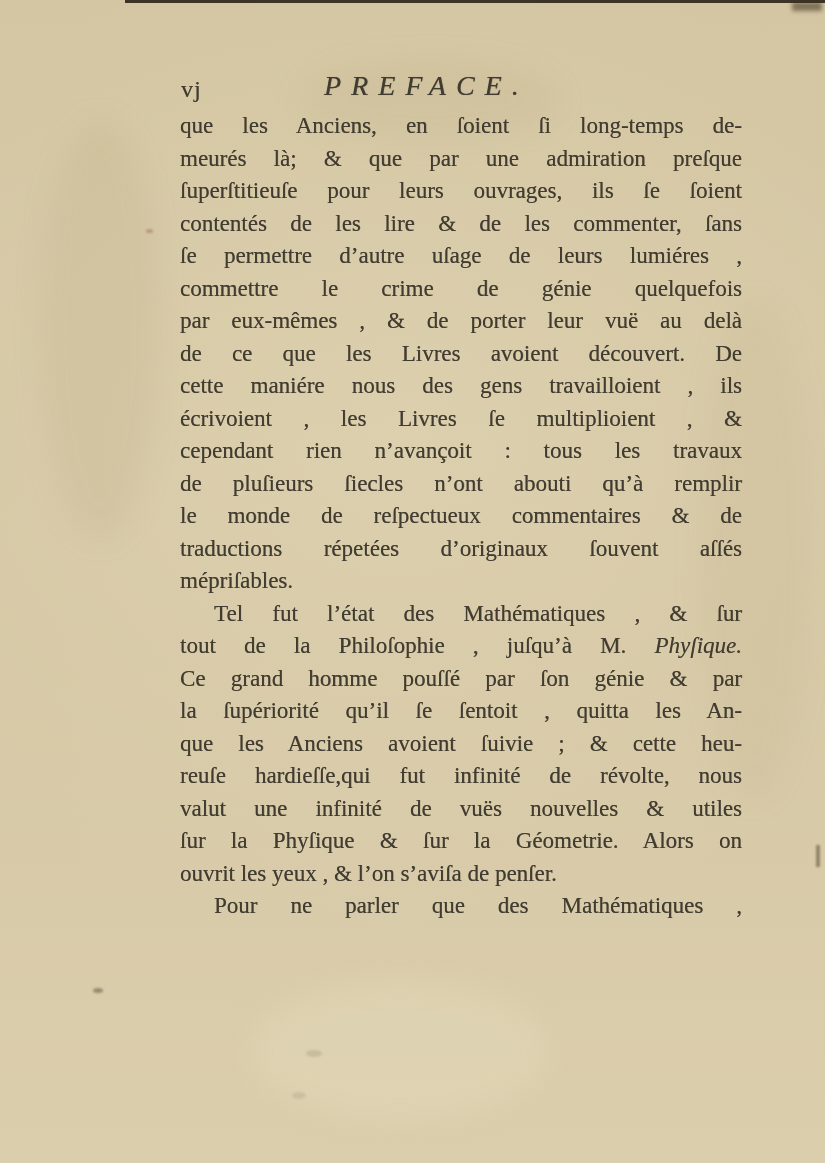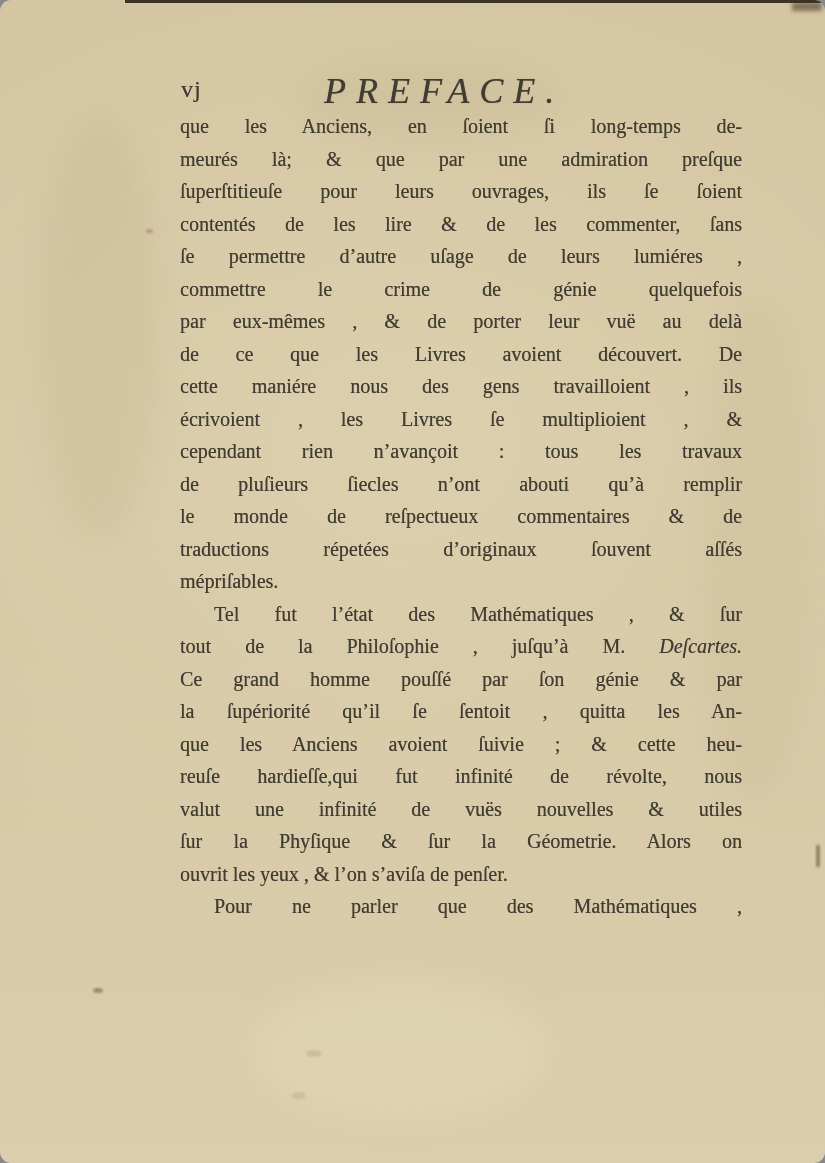--- a/index.html
+++ b/index.html
@@ -11,21 +11,20 @@
     position: relative;
     width: 825px;
     height: 1163px;
     margin: 0 auto;
     overflow: hidden;
     background:
       radial-gradient(ellipse 900px 700px at 48% 38%, rgba(226,214,182,0.55) 0%, rgba(226,214,182,0) 70%),
       linear-gradient(180deg, #d4c6a2 0%, #d6c8a5 55%, #dbcead 100%);
     font-family: "Liberation Serif", "DejaVu Serif", serif;
     color: #413c31;
-    border-radius: 11px;
   }
   
   .blotch {
     position: absolute;
     border-radius: 50%;
     filter: blur(14px);
     pointer-events: none;
   }
   .blotch.b1 { left: 40px;  top: 120px; width: 120px; height: 420px; background: rgba(160,140,100,0.10); }
   .blotch.b2 { left: 700px; top: 300px; width: 110px; height: 500px; background: rgba(160,140,100,0.08); }
@@ -66,35 +65,35 @@
     position: absolute;
     left: 181px; top: 76px;
     font-size: 24px;
     letter-spacing: 1px;
     text-shadow: 0.3px 0.3px 0.6px rgba(62,54,40,0.65);
   }
   .title {
     position: absolute;
     left: 324px; top: 70px;
     font-style: italic;
-    font-size: 36px;
+    font-size: 28px;
     letter-spacing: 10px;
     text-shadow: 0.3px 0.3px 0.7px rgba(62,54,40,0.65);
   }
 
   
   .textblock {
     position: absolute;
     left: 180px; top: 110px;
     width: 562px;
   }
   .line {
     height: 32.5px;
     line-height: 32.5px;
-    font-size: 20px;
+    font-size: 23px;
     white-space: normal;
     text-shadow: 0.3px 0.3px 0.6px rgba(62,54,40,0.6);
   }
   .line.justify {
     text-align: justify;
     text-align-last: justify;
   }
   .line.indent {
     text-indent: 34px;
   }
@@ -133,21 +132,21 @@
       <div class="line justify"><span>par eux-mêmes , &amp; de porter leur vuë au delà</span></div>
       <div class="line justify"><span>de ce que les Livres avoient découvert. De</span></div>
       <div class="line justify"><span>cette maniére nous des gens travailloient , ils</span></div>
       <div class="line justify"><span>écrivoient , les Livres ſe multiplioient , &amp;</span></div>
       <div class="line justify"><span>cependant rien n’avançoit : tous les travaux</span></div>
       <div class="line justify"><span>de pluſieurs ſiecles n’ont abouti qu’à remplir</span></div>
       <div class="line justify"><span>le monde de reſpectueux commentaires &amp; de</span></div>
       <div class="line justify"><span>traductions répetées d’originaux ſouvent aſſés</span></div>
       <div class="line"><span>mépriſables.</span></div>
       <div class="line justify indent"><span>Tel fut l’état des Mathématiques , &amp; ſur</span></div>
-      <div class="line justify"><span>tout de la Philoſophie , juſqu’à M. </span><span class="it">Deſcartes.</span></div>
+      <div class="line justify"><span>tout de la Philoſophie , juſqu’à M. </span><span class="it">Phyſique.</span></div>
       <div class="line justify"><span>Ce grand homme pouſſé par ſon génie &amp; par</span></div>
       <div class="line justify"><span>la ſupériorité qu’il ſe ſentoit , quitta les An-</span></div>
       <div class="line justify"><span>que les Anciens avoient ſuivie ; &amp; cette heu-</span></div>
       <div class="line justify"><span>reuſe hardieſſe,qui fut infinité de révolte, nous</span></div>
       <div class="line justify"><span>valut une infinité de vuës nouvelles &amp; utiles</span></div>
       <div class="line justify"><span>ſur la Phyſique &amp; ſur la Géometrie. Alors on</span></div>
       <div class="line"><span>ouvrit les yeux , &amp; l’on s’aviſa de penſer.</span></div>
       <div class="line justify indent"><span>Pour ne parler que des Mathématiques ,</span></div>
     </div>
 

